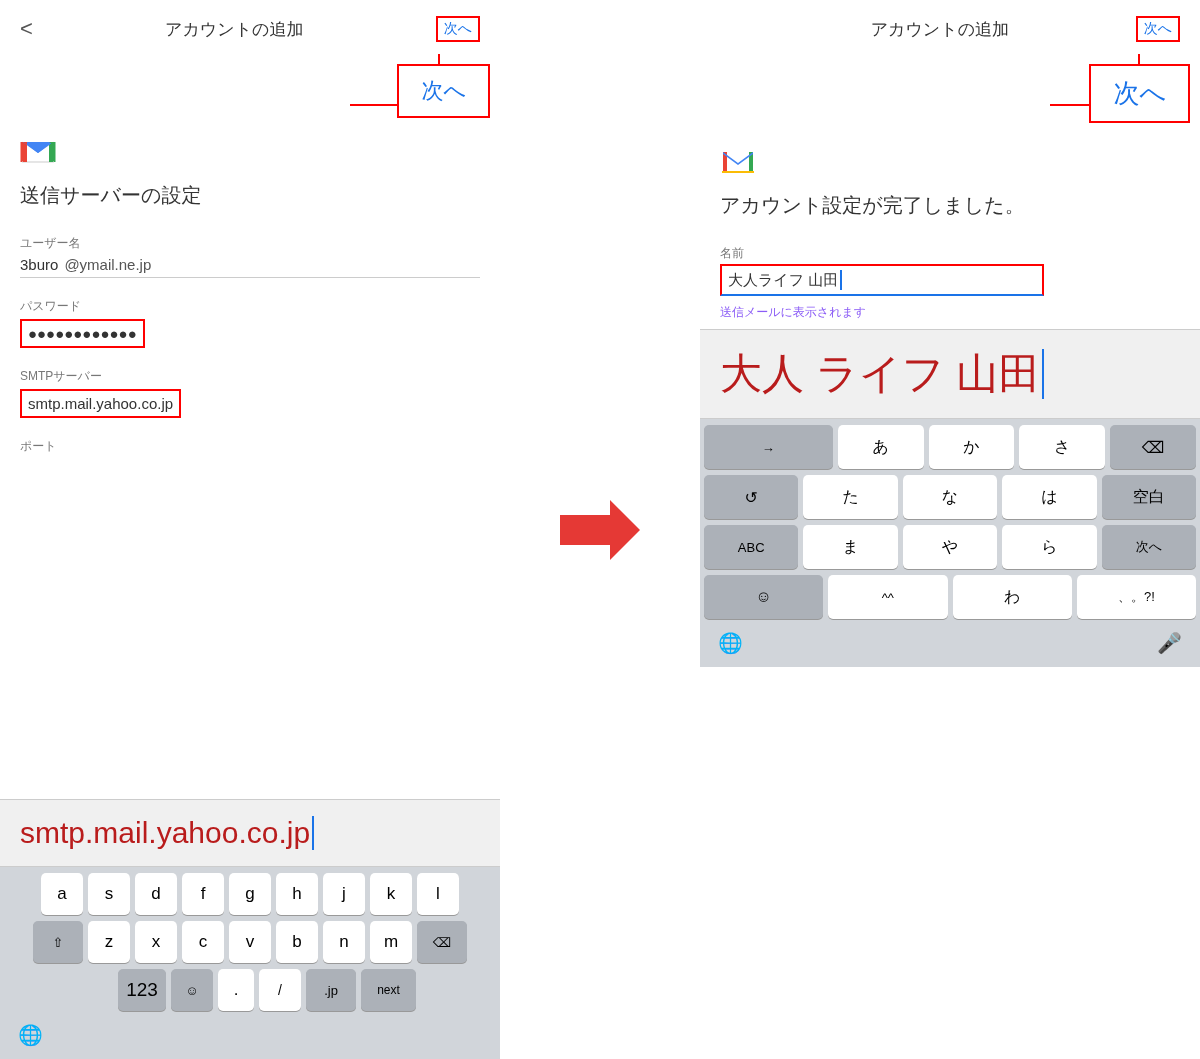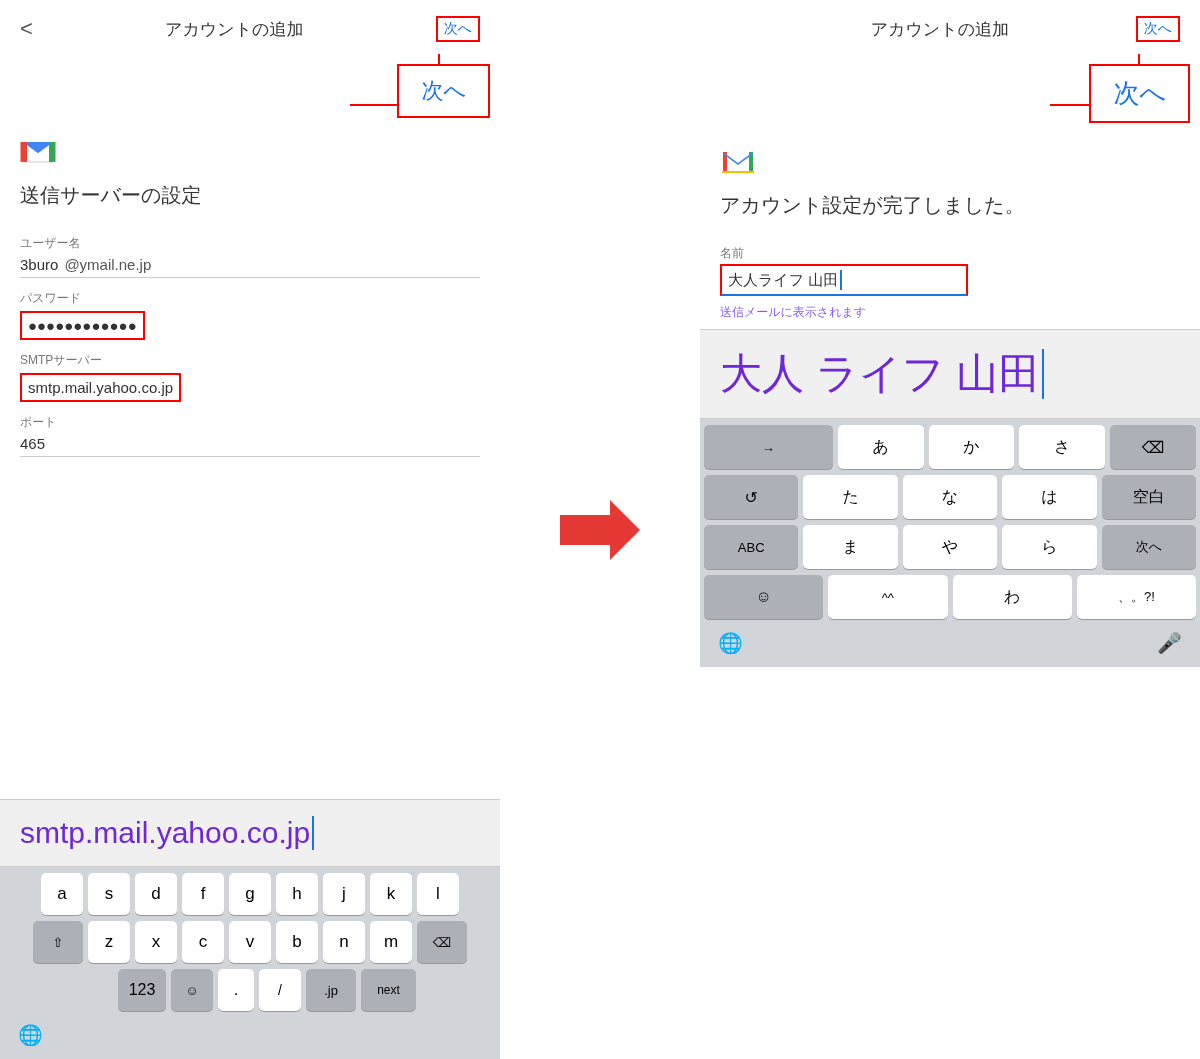--- a/index.html
+++ b/index.html
@@ -80,21 +80,21 @@
       font-weight: 400;
     }
 
     
     .form-section {
       padding: 0 20px;
       flex: 1;
     }
 
     .field-group {
-      margin-bottom: 12px;
+      margin-bottom: 20px;
     }
 
     .field-label {
       font-size: 12px;
       color: #777;
       margin-bottom: 4px;
     }
 
     .field-value {
       font-size: 15px;
@@ -138,21 +138,21 @@
       display: inline-block;
     }
 
     
     .large-text-display {
       background: #f0f0f0;
       border-top: 1px solid #ccc;
       border-bottom: 1px solid #ccc;
       padding: 16px 20px;
       font-size: 30px;
-      color: #6d28d9;
+      color: #b91c1c;
       display: flex;
       align-items: center;
       position: relative;
     }
 
     .cursor {
       display: inline-block;
       width: 2px;
       height: 34px;
       background: #1a73e8;
@@ -352,21 +352,20 @@
       <div class="field-highlighted">●●●●●●●●●●●●</div>
     </div>
 
     <div class="field-group">
       <div class="field-label">SMTPサーバー</div>
       <div class="field-smtp-highlighted">smtp.mail.yahoo.co.jp</div>
     </div>
 
     <div class="field-group">
       <div class="field-label">ポート</div>
-      <div class="field-value">465</div>
     </div>
   </div>
 
   <div class="large-text-display">
     <span>smtp.mail.yahoo.co.jp</span>
       <span class="cursor"></span>
   </div>
 
   <div class="keyboard">
     <div class="keyboard-row">
@@ -385,21 +384,21 @@
       <div class="key">z</div>
       <div class="key">x</div>
       <div class="key">c</div>
       <div class="key">v</div>
       <div class="key">b</div>
       <div class="key">n</div>
       <div class="key">m</div>
       <div class="key dark">⌫</div>
     </div>
     <div class="keyboard-row">
-      <div class="key dark wide" style="max-width:48px; font-size:16px;margin-left:34px;">123</div>
+      <div class="key dark wide" style="max-width:48px; font-size:19px;margin-left:34px;">123</div>
       <div class="key dark" style="max-width:42px;">☺</div>
       <div class="key" style="max-width:36px;">.</div>
       <div class="key space" style="max-width:42px;">/</div>
       <div class="key dark wide" style="max-width:50px; font-size:13px;">.jp</div>
       <div class="key dark wide" style="max-width:55px; font-size:12px;">next</div>
     </div>
     <div class="keyboard-bottom">
       <span class="globe-icon">🌐</span>
     </div>
   </div>
@@ -433,21 +432,21 @@
       <path d="M3 8 L7 11 L7 8 Z" fill="#EA4335"></path>
       <path d="M29 8 L33 11 L33 8 Z" fill="#34A853"></path>
       <path d="M3 8 L18 19 L33 8 L33 10 L18 21 L3 10 Z" fill="#4285F4"></path>
       <rect x="2" y="27" width="32" height="2" fill="#FBBC05"></rect>
     </svg>
     <div class="page-title">アカウント設定が完了しました。</div>
   </div>
 
   <div class="name-field-container">
     <div class="name-label">名前</div>
-    <div style="border: 2px solid red; border-bottom: 2px solid #1a73e8; padding: 4px 6px; font-size: 15px; color: #333; width: 248px; display:flex; align-items:center;">
+    <div style="border: 2px solid red; border-bottom: 2px solid #1a73e8; padding: 4px 6px; font-size: 15px; color: #333; width: 324px; display:flex; align-items:center;">
       <span>大人ライフ 山田</span>
       <span class="cursor" style="height:20px;"></span>
     </div>
   </div>
 
   <div class="sub-label">送信メールに表示されます</div>
 
   <div class="large-text-display" style="font-size:42px; min-height:90px;">
     <span class="large-japanese">大人 ライフ 山田</span>
       <span class="cursor" style="height:50px;"></span>

